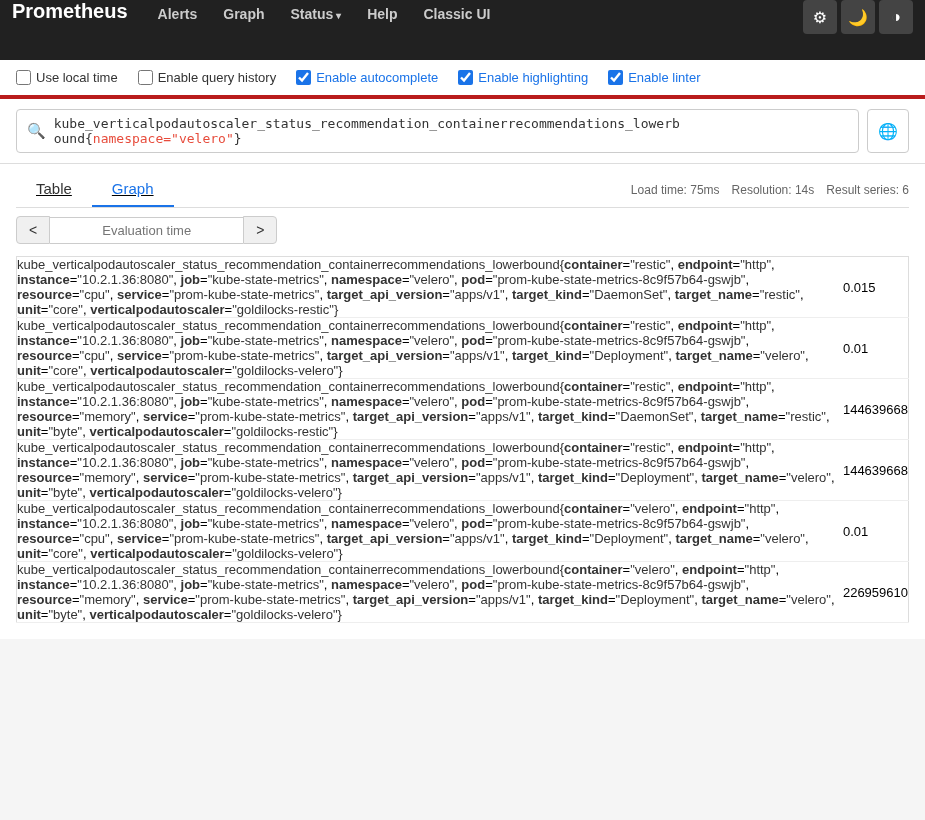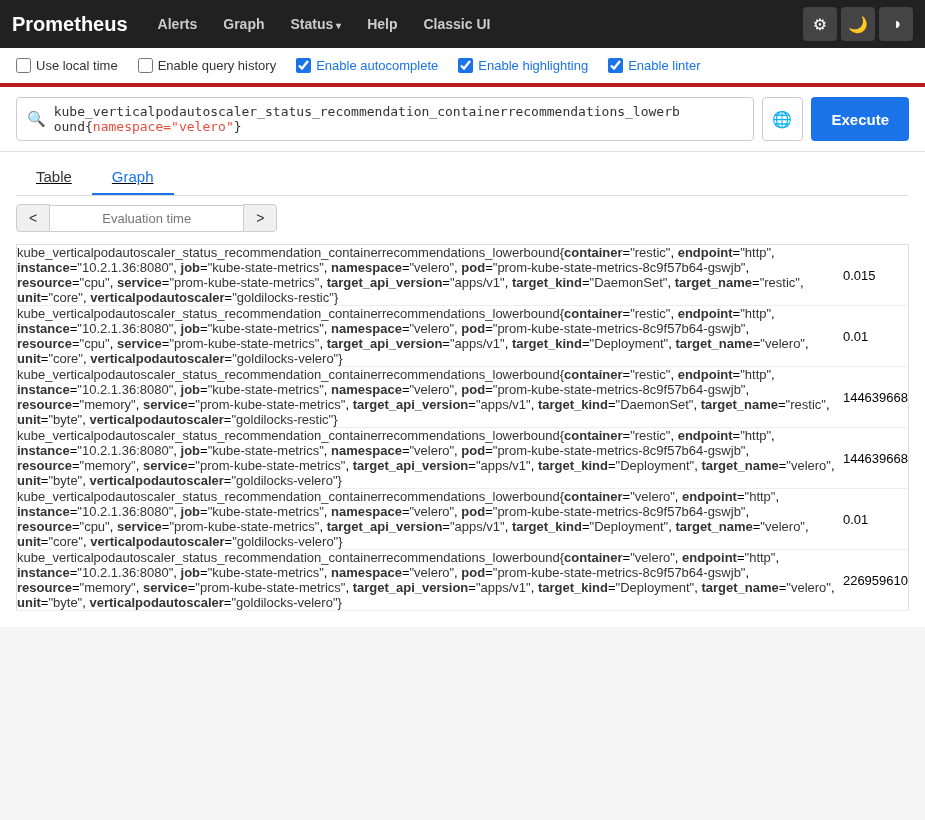--- a/index.html
+++ b/index.html
@@ -3,23 +3,23 @@
   <meta charset="utf-8">
   <style>
     * { box-sizing: border-box; margin: 0; padding: 0; }
     body { font-family: Arial, sans-serif; font-size: 13px; background: #f5f5f5; }
 
     
     .navbar {
       background: #212121;
       color: #fff;
       display: flex;
-      align-items: center;
+      align-items: flex-start;
       padding: 0 12px;
-      height: 48px;
+      height: 60px;
     }
     .navbar-brand {
       font-size: 20px;
       font-weight: bold;
       color: #fff;
       margin-right: 20px;
     }
     .navbar-links {
       display: flex;
       gap: 6px;
@@ -277,30 +277,34 @@
 </div>
 
 <div class="query-bar">
   <div class="query-input-wrapper">
     <span class="search-icon">🔍</span>
     <div class="query-text-display">
       kube_verticalpodautoscaler_status_recommendation_containerrecommendations_lowerb<br>ound{<span class="highlighted">namespace="velero"</span>}
     </div>
   </div>
   <button class="globe-btn">🌐</button>
-  <button class="execute-btn">Execute</button>
 </div>
 
 <div class="main-content">
 
   <div class="tabs-header">
     <div class="tabs-left">
       <div class="tab">Table</div>
       <div class="tab active">Graph</div>
     </div>
+    <div class="tabs-meta">
+      <span>Load time: 75ms</span>
+      <span>Resolution: 14s</span>
+      <span>Result series: 6</span>
+    </div>
   </div>
 
   <div class="eval-bar">
     <button class="eval-btn">&lt;</button>
     <input class="eval-input" type="text" placeholder="Evaluation time" style="">
     <button class="eval-btn">&gt;</button>
   </div>
 
   <table class="result-table">
     <tbody id="result-tbody">

